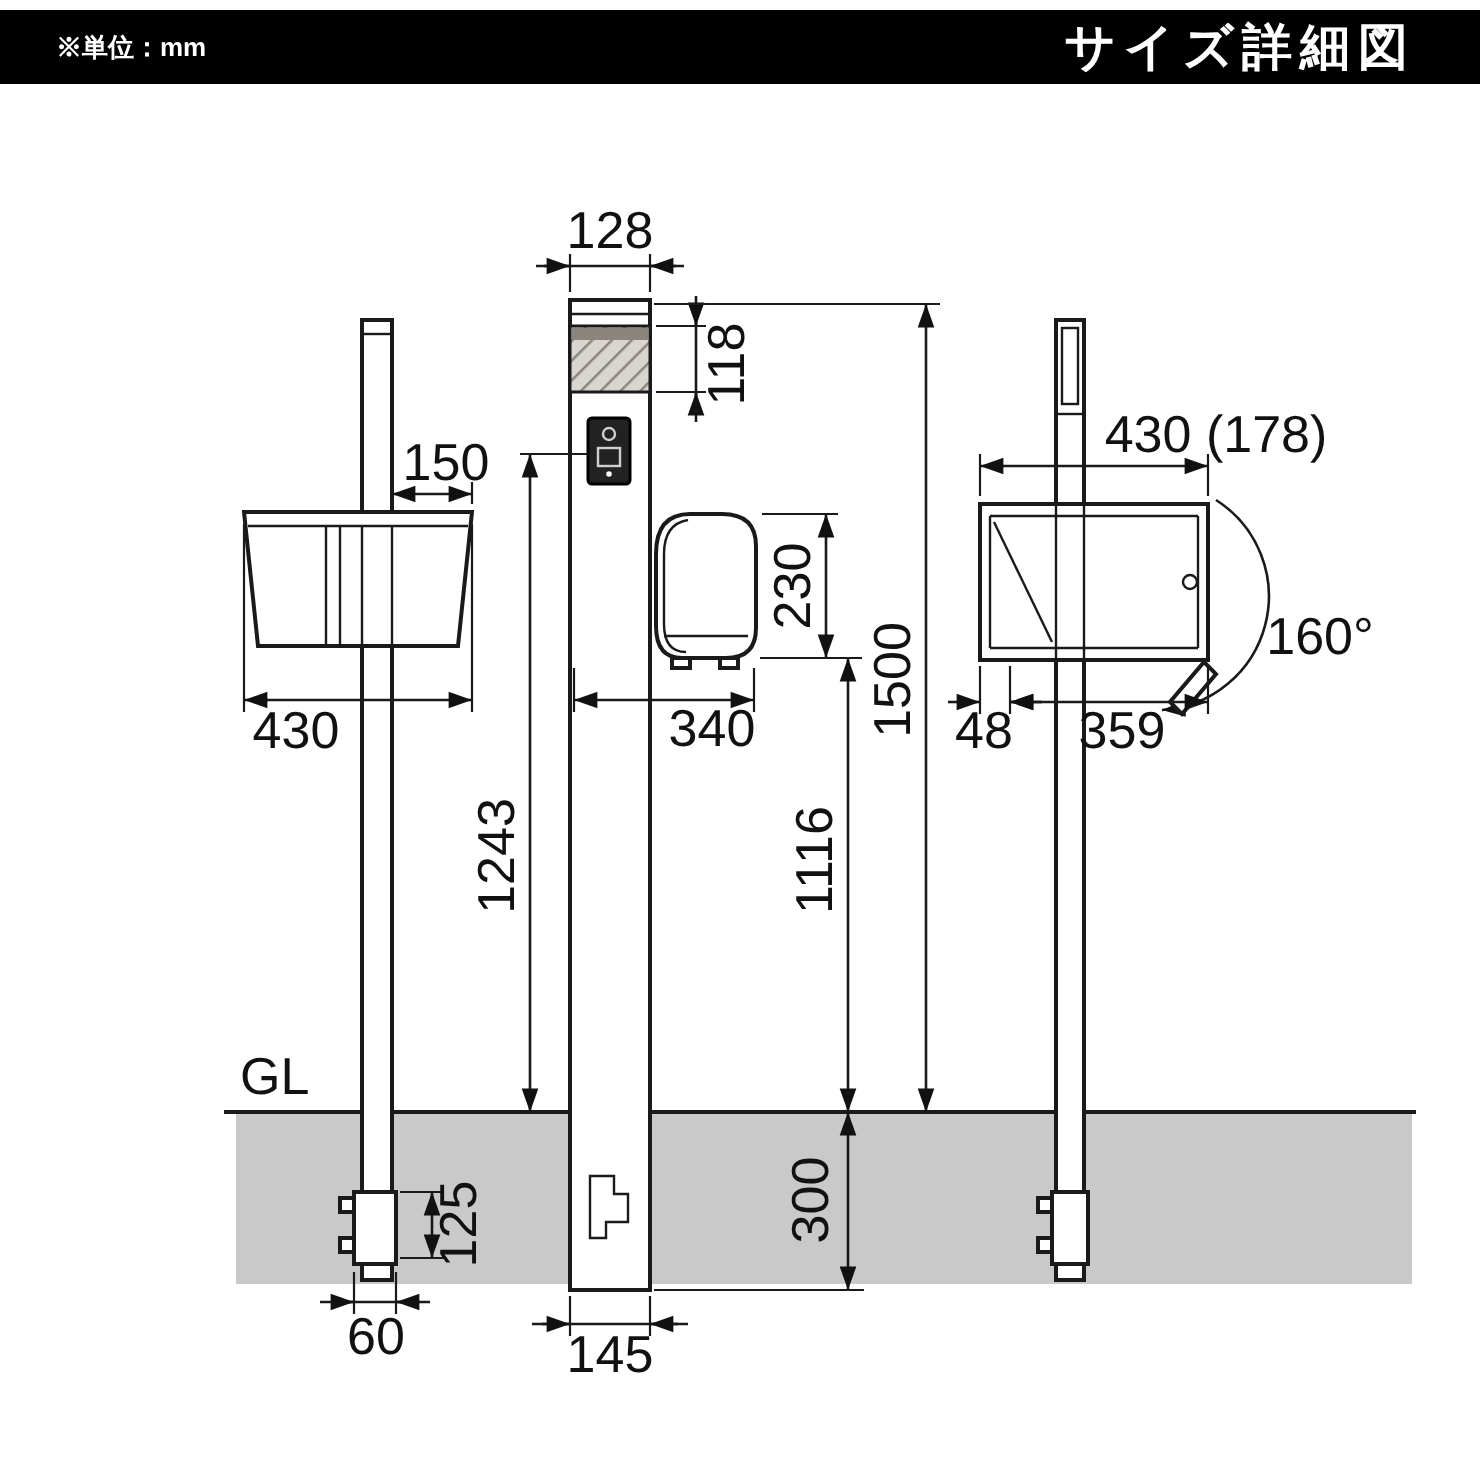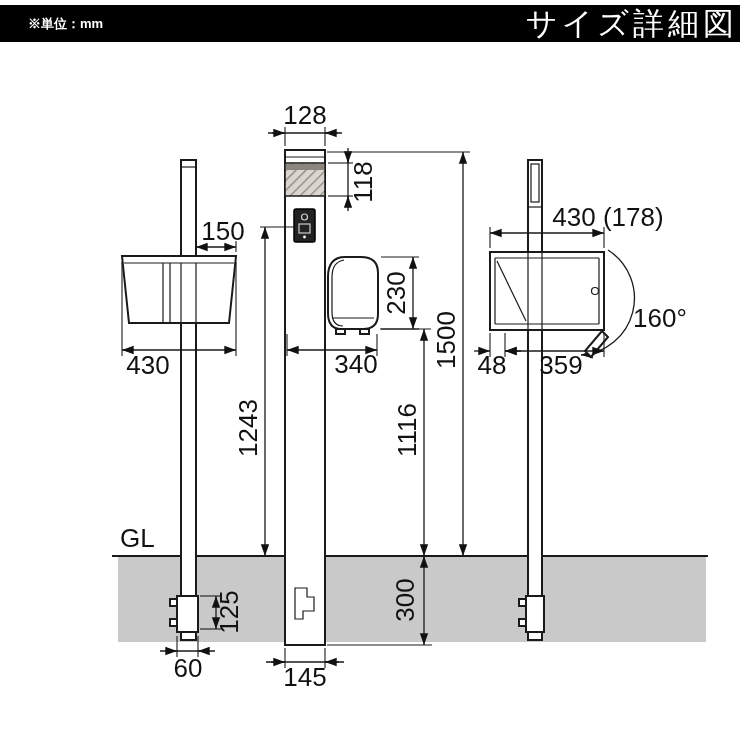--- a/index.html
+++ b/index.html
@@ -1,22 +1,22 @@
 <!DOCTYPE html>
 <html style="--header-bg: #000000; --header-text: #ffffff; --line: #1a1a1a; --ground: #c9c9c9; --hatch-bg: #d9d5cf; --hatch-line: #8b857d;"><head>
 <meta charset="utf-8">
 <style>
   html,body{margin:0;padding:0;background:#fff;}
   #page{position:relative;width:740px;height:740px;background:#fff;overflow:hidden;
         font-family:"Liberation Sans",sans-serif;}
   .topbar{position:absolute;left:0;top:5px;right:0;height:37px;background:var(--header-bg,#000);
           display:flex;align-items:center;justify-content:space-between;
-          padding:0 2px 0 28px;box-sizing:border-box;}
+          padding:0 32px 0 28px;box-sizing:border-box;}
   .unit{color:var(--header-text,#fff);font-size:13px;font-weight:bold;}
-  .title{color:var(--header-text,#fff);font-size:31px;font-weight:normal;letter-spacing:4px;}
+  .title{color:var(--header-text,#fff);font-size:25px;font-weight:bold;letter-spacing:4px;}
   svg{position:absolute;left:0;top:0;}
   .obj{stroke:var(--line,#1a1a1a);stroke-width:2;fill:none;}
   .objf{stroke:var(--line,#1a1a1a);stroke-width:2;fill:#fff;}
   .thin{stroke:var(--line,#1a1a1a);stroke-width:1.2;fill:none;}
   .dim{stroke:var(--line,#1a1a1a);stroke-width:1.3;fill:none;}
   .ext{stroke:var(--line,#1a1a1a);stroke-width:1.1;}
   .txt{font:26px "Liberation Sans",sans-serif;fill:#111;}
   .gltxt{font:26px "Liberation Sans",sans-serif;fill:#111;}
   .ground{fill:var(--ground,#c9c9c9);}
   .hatchrect{fill:url(#hatch);stroke:var(--line,#1a1a1a);stroke-width:1.5;}

